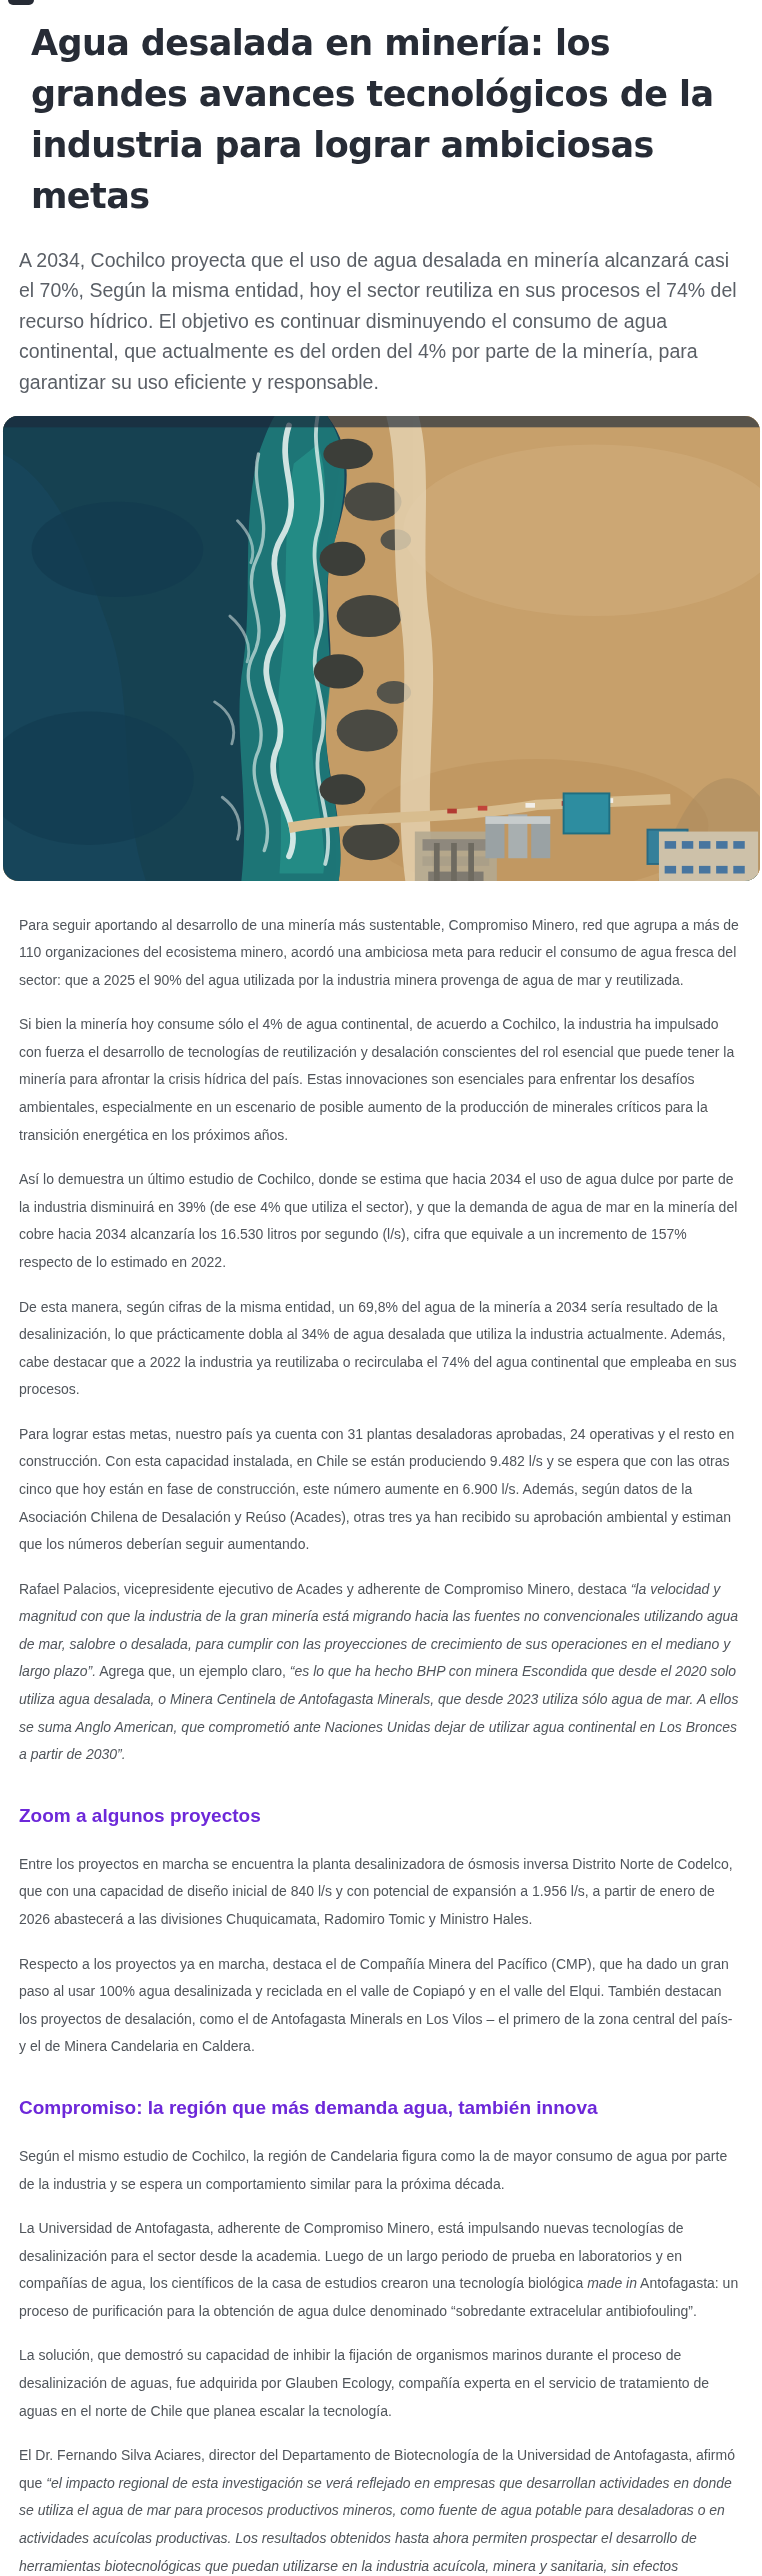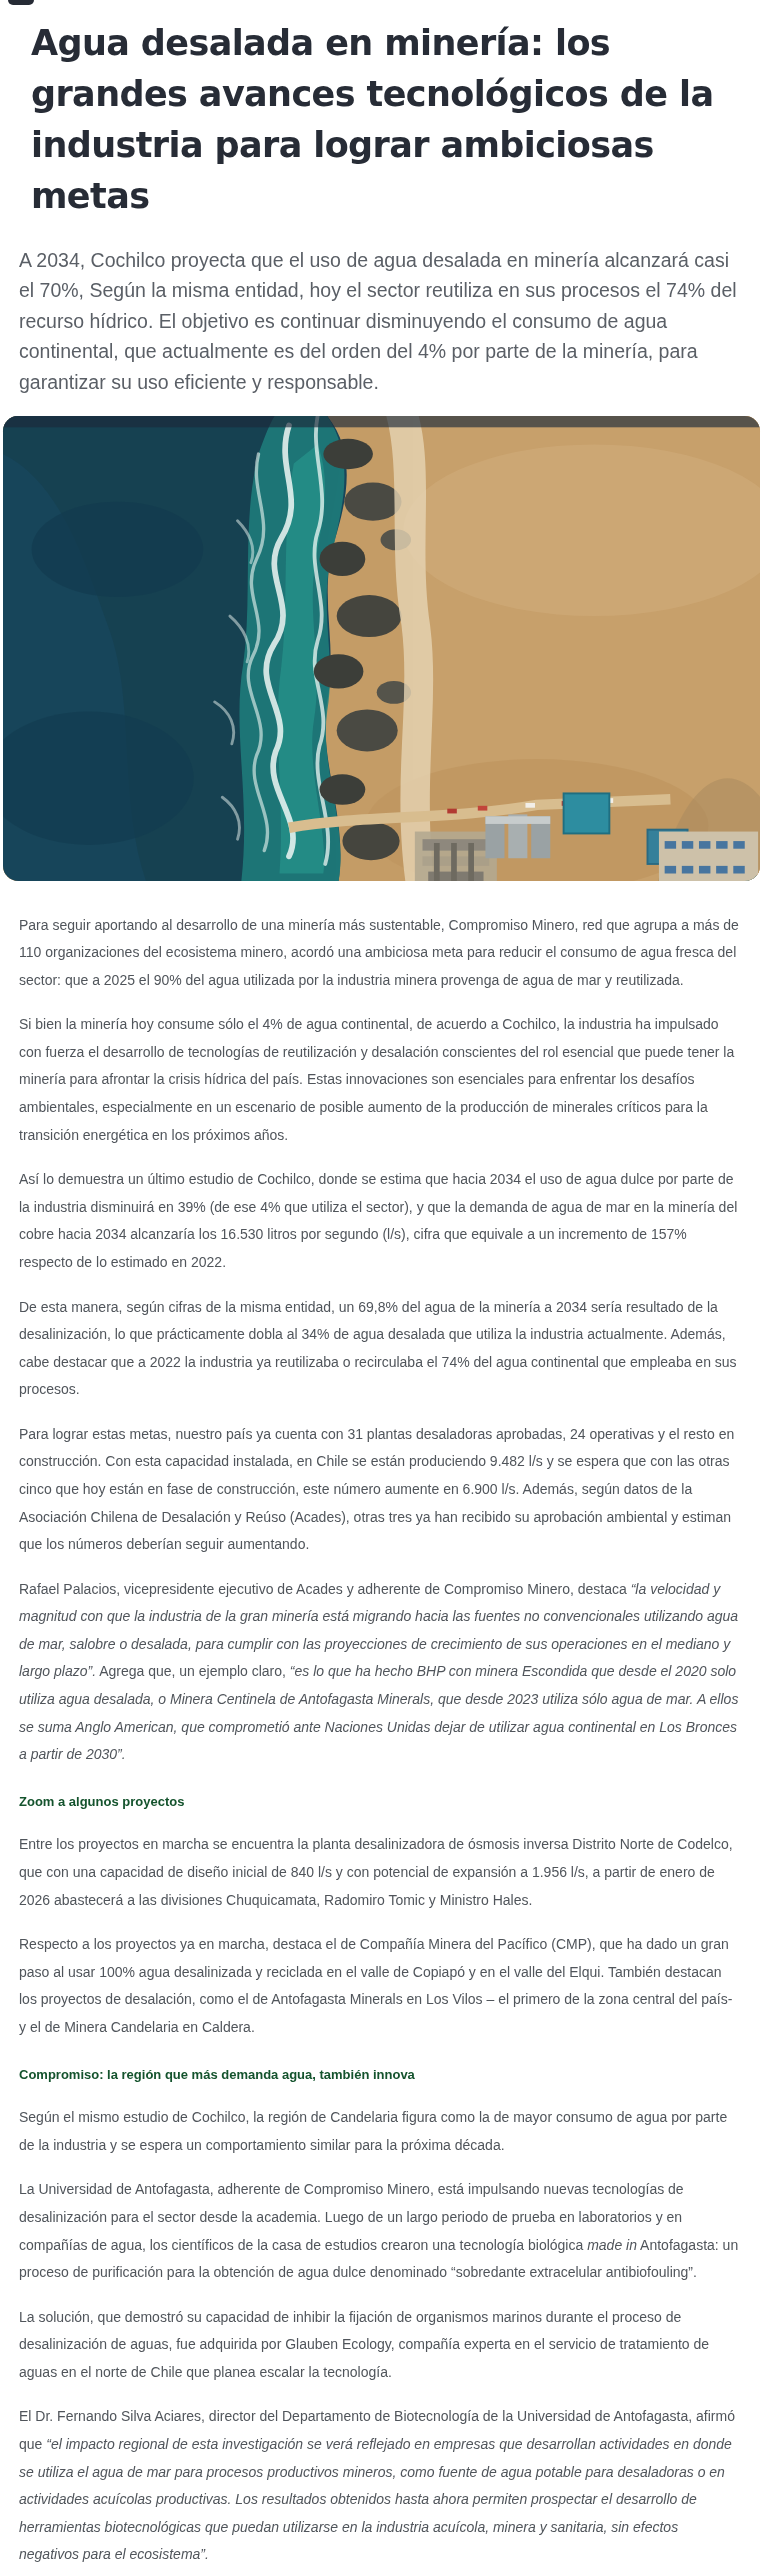--- a/index.html
+++ b/index.html
@@ -22,22 +22,22 @@
     border-radius:15.3px;overflow:hidden;display:block;background:#c49c66;
   }
   .hero svg{display:block;width:757px;height:465px;}
   .body-copy{margin-top:30.5px;max-width:721px;}
   .body-copy p{
     margin:0 0 17px 0;
     font-size:14px;line-height:1.97;color:#50555b;
   }
   .body-copy p em{font-style:italic;}
   .body-copy h3{
-    margin:21px 0 17px 0;
-    font-size:13px;line-height:1.9;color:#14532d;font-weight:700;
+    margin:29px 0 17px 0;
+    font-size:19px;line-height:1.9;color:#6d28d9;font-weight:700;
   }
 </style>
 </head>
 <body>
 
 <div class="page">
   <div class="crop-mark"></div>
 
   <div class="article">
     <h1 class="title">Agua desalada en minería: los grandes avances tecnológicos de la industria para lograr ambiciosas metas</h1>

